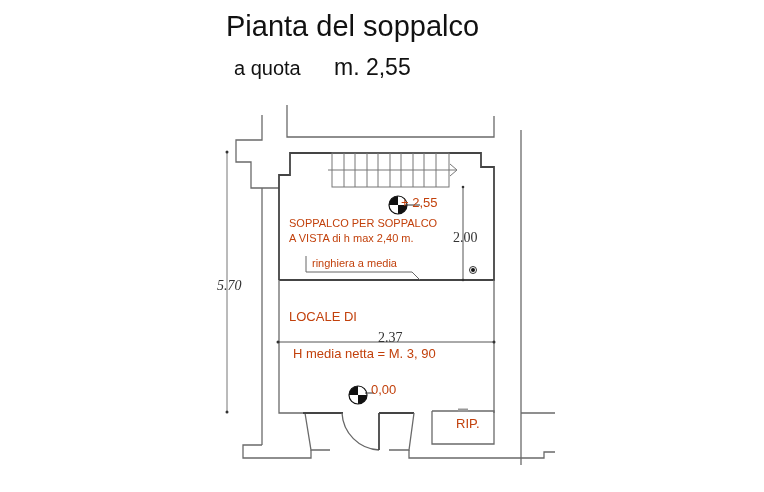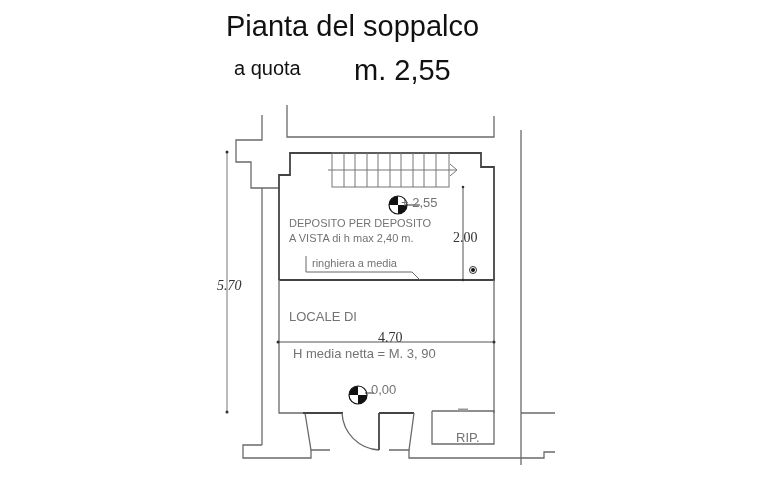--- a/index.html
+++ b/index.html
@@ -1,22 +1,22 @@
 <!DOCTYPE html>
 <html><head>
   <meta charset="utf-8">
   <style>
     html, body { margin: 0; padding: 0; background: #ffffff; }
     body { width: 764px; height: 492px; position: relative; overflow: hidden; font-family: "Liberation Sans", sans-serif; }
     .title { position: absolute; left: 0; top: 0; width: 764px; color: #111; }
     .t1 { position: absolute; left: 226px; top: 10px; font-size: 29px; letter-spacing: 0px; white-space: nowrap; }
     .t2a { position: absolute; left: 234px; top: 50px; font-size: 20px; white-space: nowrap; margin-top: 7px; }
-    .t2b { position: absolute; left: 354px; top: 54px; font-size: 29px; white-space: nowrap; }
+    .t2b { position: absolute; left: 334px; top: 54px; font-size: 23px; white-space: nowrap; }
     svg { position: absolute; left: 0; top: 0; }
-    .lbl { position: absolute; white-space: nowrap; color: #737373; font-size: 11px; }
+    .lbl { position: absolute; white-space: nowrap; color: #c2410c; font-size: 11px; }
     .lbl.big { font-size: 13px; }
     .dim { position: absolute; white-space: nowrap; font-family: "Liberation Serif", serif; font-size: 14px; color: #333; }
   </style>
 </head>
 <body>
 
 <div class="title">
   <span class="t1">Pianta del soppalco</span>
   <span class="t2a">a quota</span>
   <span class="t2b">m. 2,55</span>
@@ -100,22 +100,22 @@
 
   <g>
     <circle cx="358" cy="395" r="9" fill="#fff" stroke="#111" stroke-width="1.2"></circle>
     <path d="M358,395 L358,386 A9,9 0 0 0 349,395 Z" fill="#111"></path>
     <path d="M358,395 L358,404 A9,9 0 0 0 367,395 Z" fill="#111"></path>
     <line x1="365" y1="393" x2="374" y2="393" stroke="#333" stroke-width="1"></line>
   </g>
 </svg>
 
 <span class="lbl big" style="left:401px; top:195px;">+ 2,55</span>
-<span class="lbl" style="left:289px; top:217px;">DEPOSITO  PER DEPOSITO</span>
+<span class="lbl" style="left:289px; top:217px;">SOPPALCO  PER SOPPALCO</span>
 <span class="lbl" style="left:289px; top:232px;">A VISTA di h max 2,40 m.</span>
 <span class="lbl" style="left:312px; top:257px;">ringhiera a media</span>
 <span class="lbl big" style="left:289px; top:309px;">LOCALE  DI</span>
 <span class="lbl big" style="left:293px; top:346px;">H media  netta = M. 3, 90</span>
 <span class="lbl big" style="left:371px; top:382px;">0,00</span>
-<span class="lbl big" style="left:456px; top:430px;text-align:center;">RIP.</span>
+<span class="lbl big" style="left:456px; top:416px;text-align:center;">RIP.</span>
 <span class="dim" style="left:217px; top:278px;font-style:italic;">5.70</span>
 <span class="dim" style="left:453px; top:230px;">2.00</span>
-<span class="dim" style="left:378px; top:330px;">4.70</span>
+<span class="dim" style="left:378px; top:330px;">2.37</span>
 
 </body></html>

